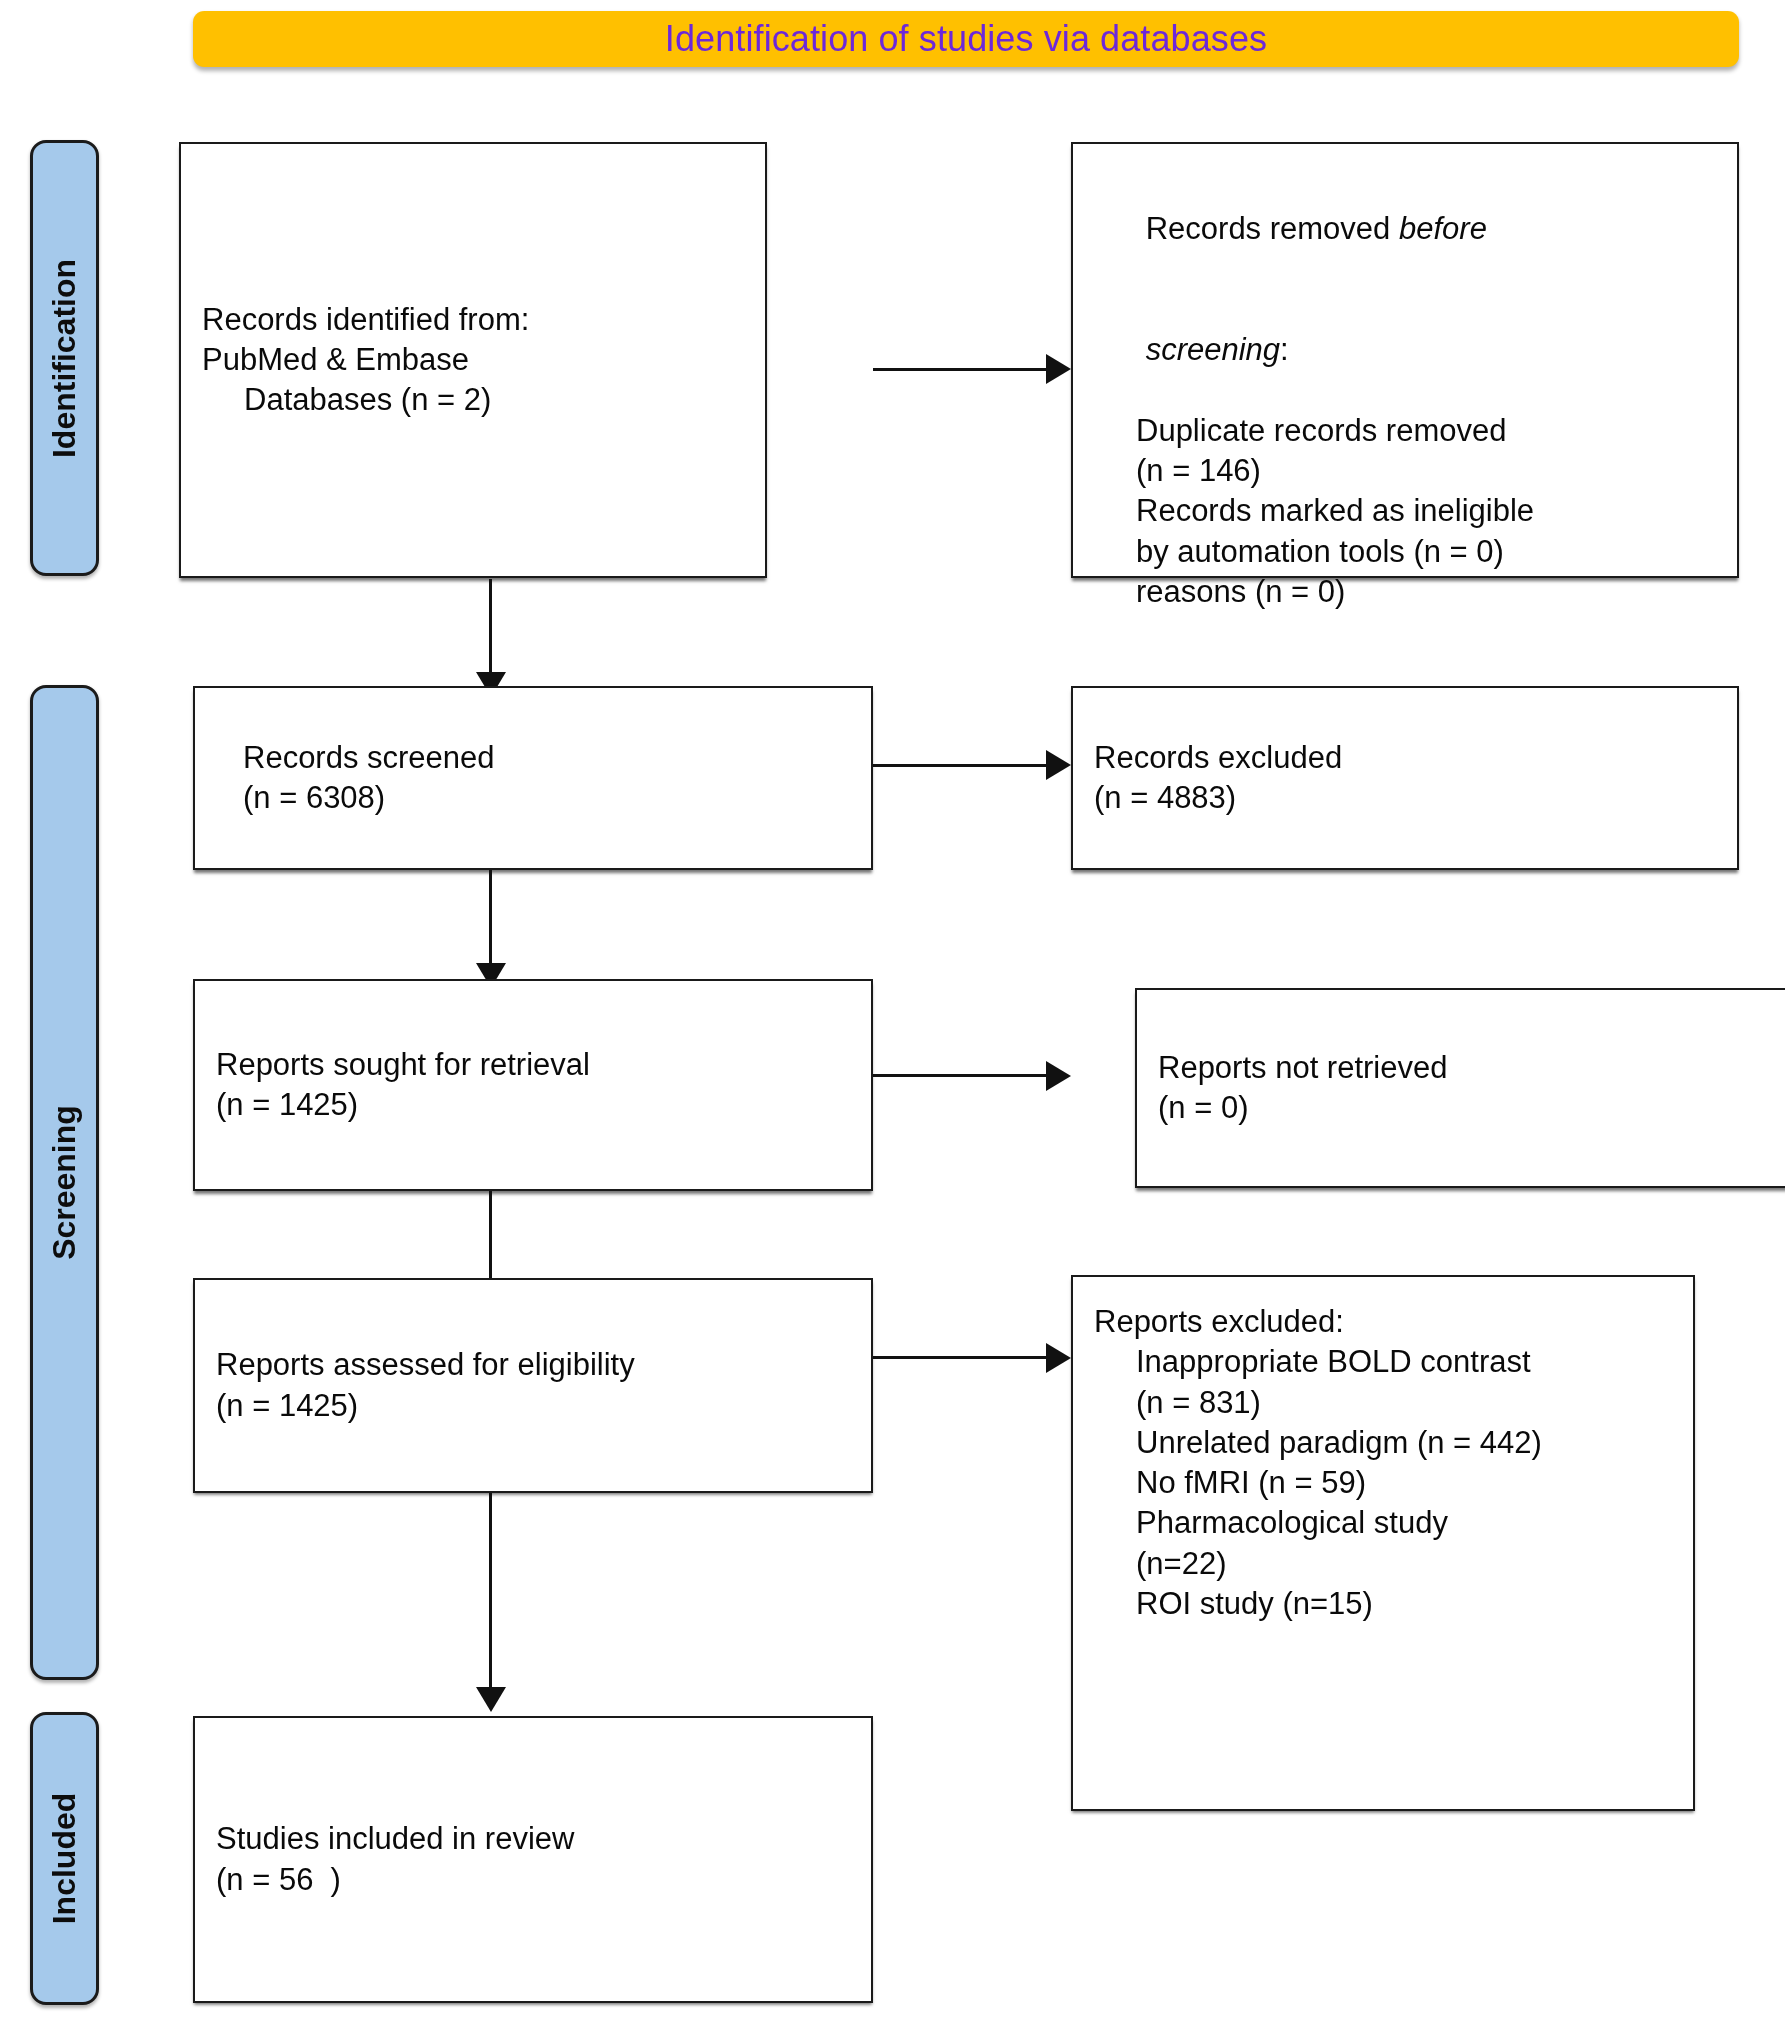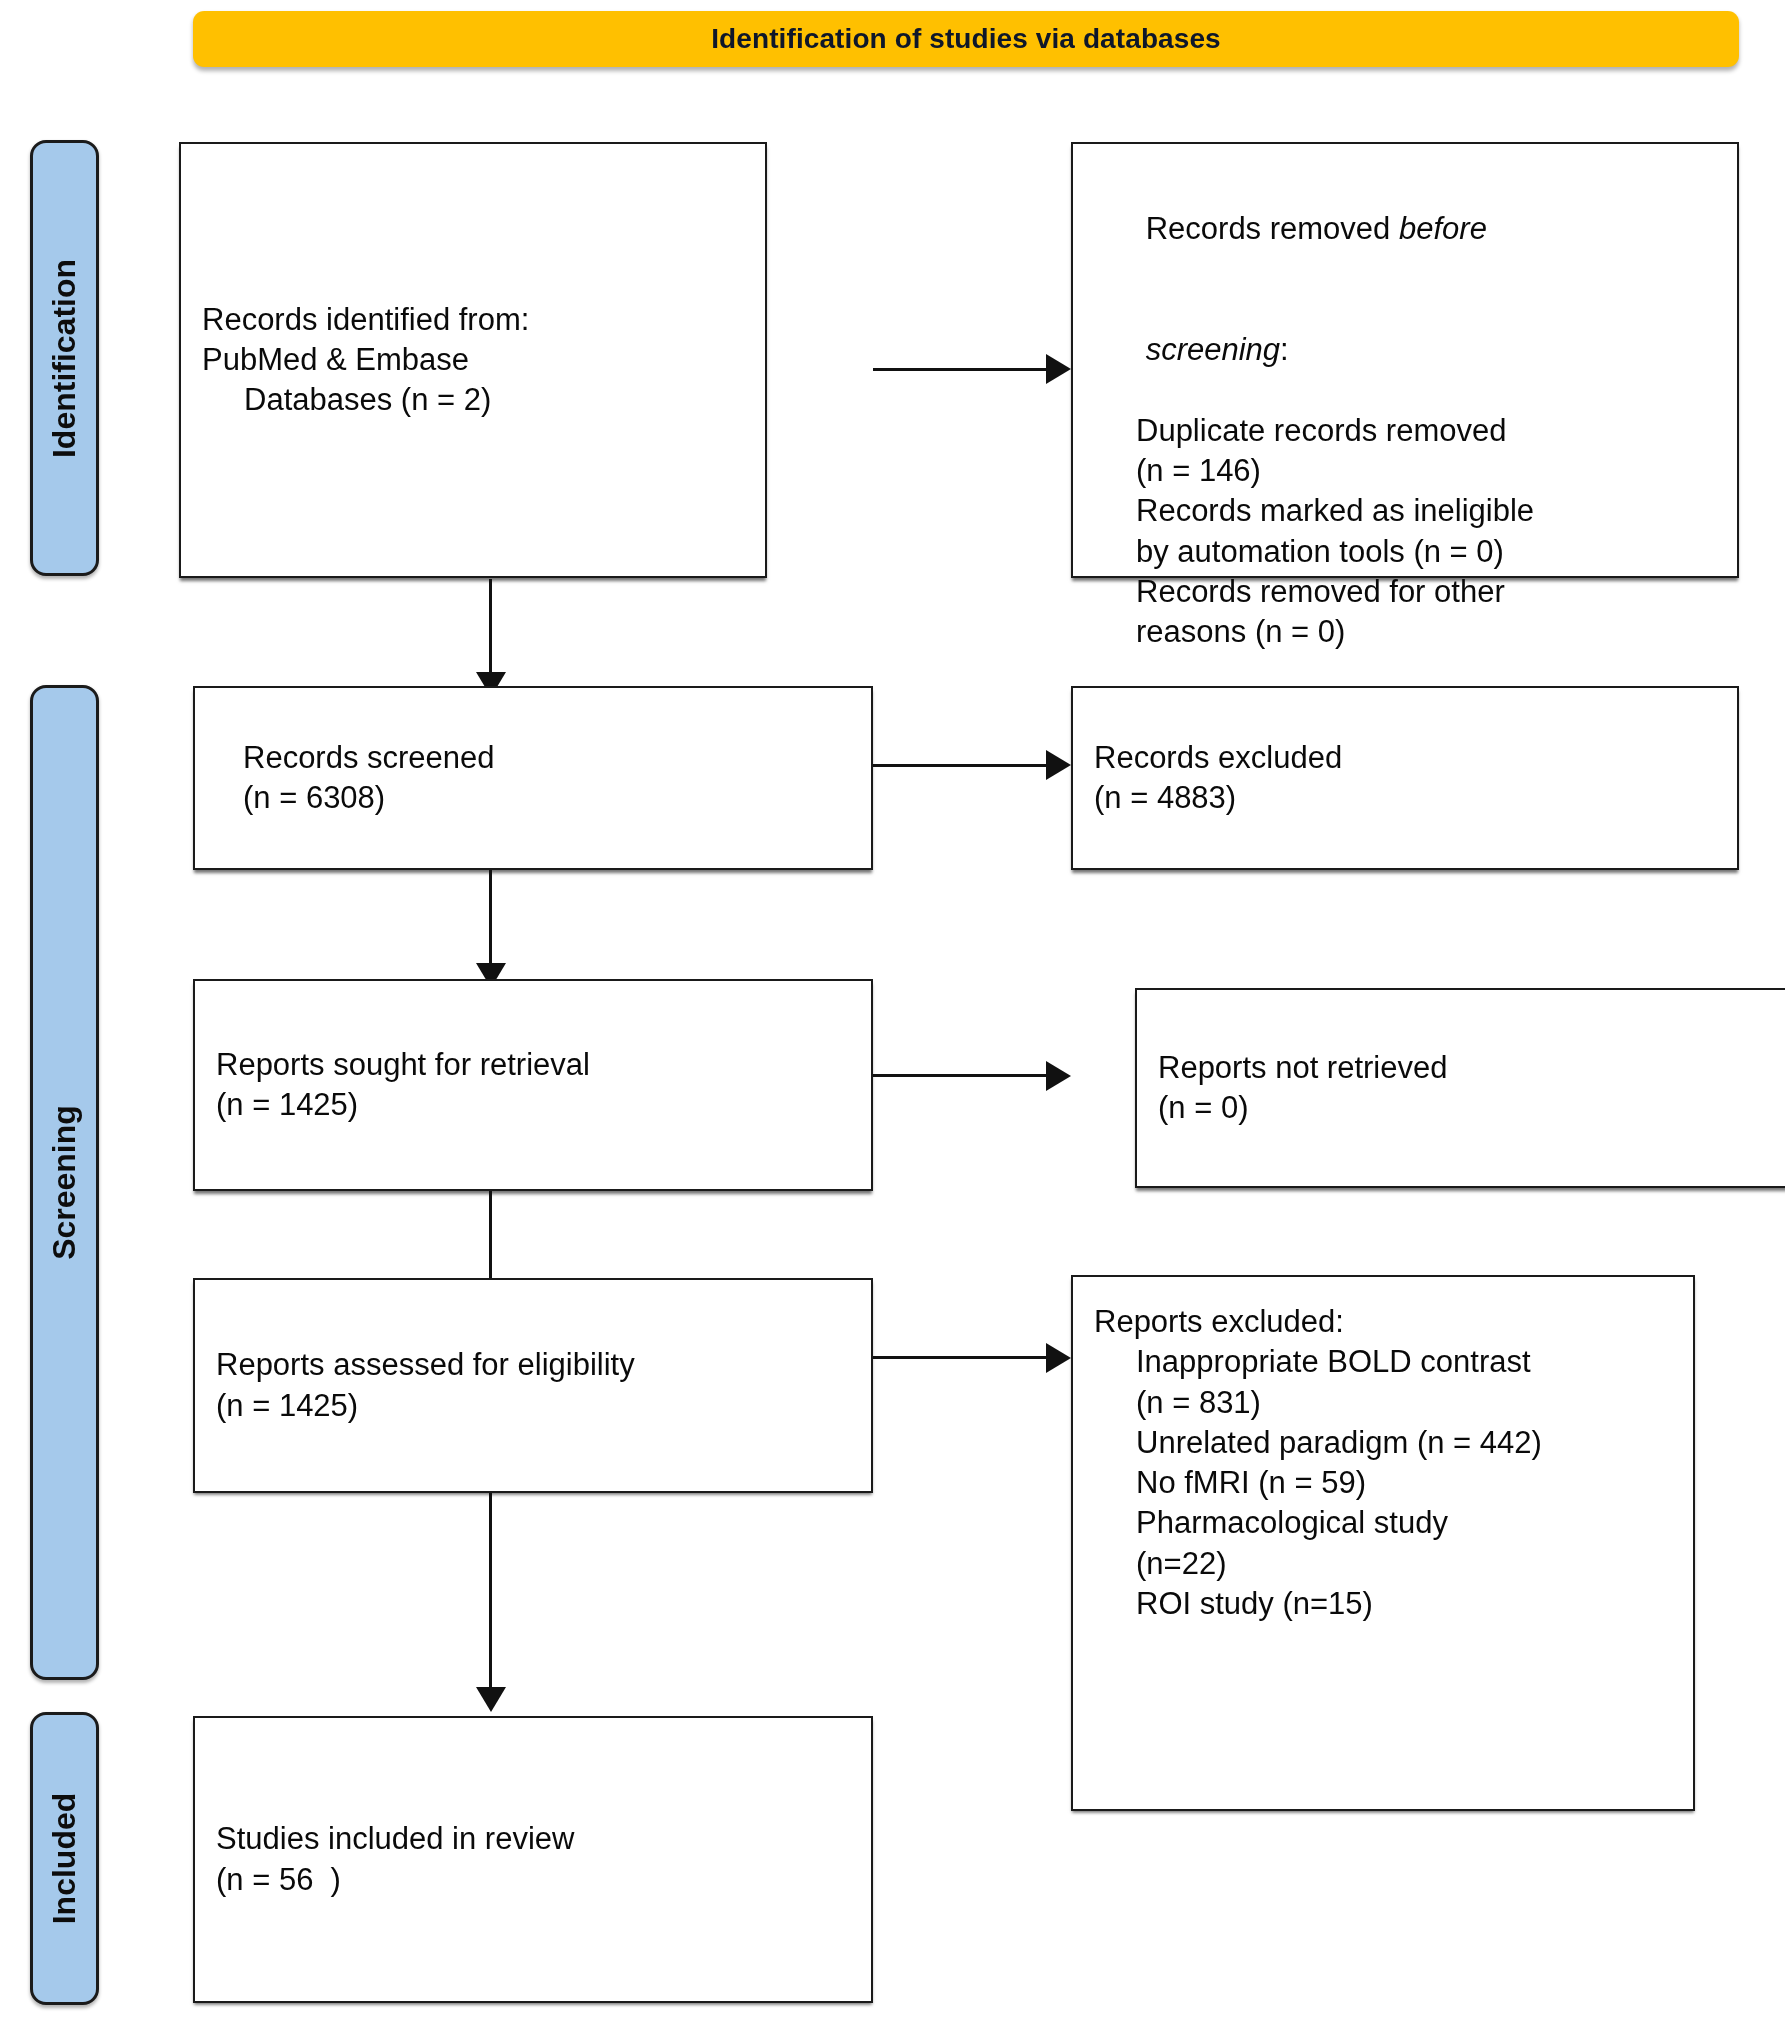--- a/index.html
+++ b/index.html
@@ -26,24 +26,24 @@
     box-sizing: border-box;
     background: #FFC000;
     border-radius: 11.2px;
     box-shadow: 0 3.1px 4.4px rgba(0,0,0,0.30);
     display: flex;
     align-items: center;
     justify-content: center;
     text-align: center;
   }
   .phase-banner .banner-text {
-    font-weight: bold;
-    font-size: 28px;
+    font-weight: normal;
+    font-size: 36px;
     letter-spacing: 0.1px;
-    color: #0f172a;
+    color: #6d28d9;
   }
 
   
   .stage-label {
     position: absolute;
     box-sizing: border-box;
     background: #A5C9EB;
     border: 3.1px solid #1b1b1b;
     border-radius: 16px;
     box-shadow: 0 2.5px 3.7px rgba(0,0,0,0.30);
@@ -144,21 +144,20 @@
     <div class="box-line">
       <span>Records removed </span><span class="italic" style="font-style:italic">before</span>
     </div>
     <div class="box-line">
       <span style="font-style:italic">screening</span><span>:</span>
     </div>
     <div class="box-line indented">Duplicate records removed</div>
     <div class="box-line indented">(n = 146)</div>
     <div class="box-line indented">Records marked as ineligible</div>
     <div class="box-line indented">by automation tools (n = 0)</div>
-    <div class="box-line indented">Records removed for other</div>
     <div class="box-line indented">reasons (n = 0)</div>
   </div>
 
   <div class="conn-h" style="left:873px; top:368px; width:176px;"></div>
   <div class="arrow-right" style="left:1046px; top:354px;"></div>
 
   <div class="conn-v" style="left:489px; top:579px; height:100px;"></div>
   <div class="arrow-down" style="left:476px; top:672px;"></div>
 
   <div class="flow-box" style="left:193px; top:686px; width:680px; height:184px;padding-left:48px;">

